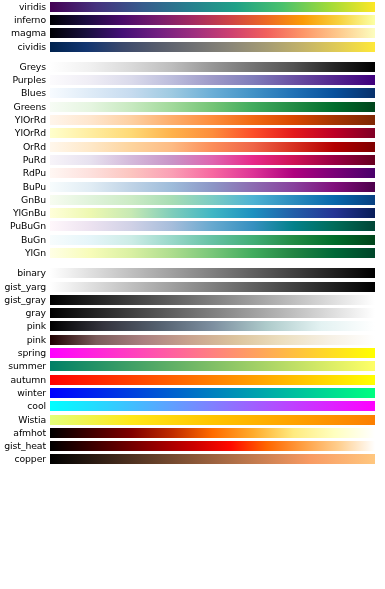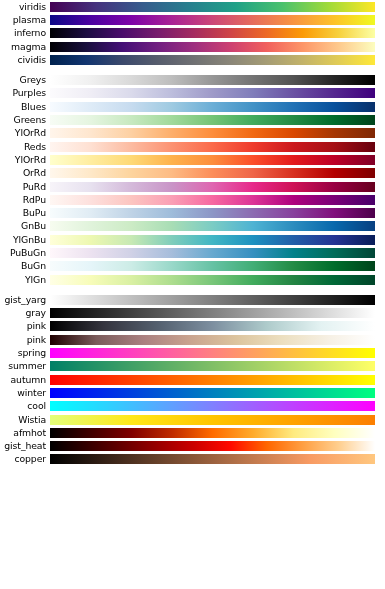--- a/index.html
+++ b/index.html
@@ -77,26 +77,20 @@
 <div id="page">
   <div id="sections-host">
       <div class="section">
         <div class="cmap-row">
           <div class="cmap-label">viridis</div>
           <div class="cmap-bar-wrap">
             <div class="cmap-bar" style="background-image: linear-gradient(to right, rgb(68, 1, 84), rgb(70, 50, 126), rgb(54, 92, 141), rgb(39, 127, 142), rgb(31, 161, 135), rgb(74, 193, 109), rgb(160, 218, 57), rgb(253, 231, 37));"></div>
           </div>
         </div>
         <div class="cmap-row">
-          <div class="cmap-label">plasma</div>
-          <div class="cmap-bar-wrap">
-            <div class="cmap-bar" style="background-image: linear-gradient(to right, rgb(13, 8, 135), rgb(76, 2, 161), rgb(126, 3, 168), rgb(169, 35, 149), rgb(204, 71, 120), rgb(230, 108, 92), rgb(248, 148, 65), rgb(253, 195, 40), rgb(240, 249, 33));"></div>
-          </div>
-        </div>
-        <div class="cmap-row">
           <div class="cmap-label">inferno</div>
           <div class="cmap-bar-wrap">
             <div class="cmap-bar" style="background-image: linear-gradient(to right, rgb(0, 0, 4), rgb(27, 12, 65), rgb(74, 12, 107), rgb(120, 28, 109), rgb(165, 44, 96), rgb(207, 68, 70), rgb(237, 105, 37), rgb(251, 155, 6), rgb(247, 209, 61), rgb(252, 255, 164));"></div>
           </div>
         </div>
         <div class="cmap-row">
           <div class="cmap-label">magma</div>
           <div class="cmap-bar-wrap">
             <div class="cmap-bar" style="background-image: linear-gradient(to right, rgb(0, 0, 4), rgb(24, 15, 61), rgb(68, 15, 118), rgb(114, 31, 129), rgb(158, 47, 127), rgb(205, 64, 113), rgb(241, 96, 93), rgb(253, 150, 104), rgb(254, 202, 141), rgb(252, 253, 191));"></div>
           </div>
@@ -134,26 +128,20 @@
             <div class="cmap-bar" style="background-image: linear-gradient(to right, rgb(247, 252, 245), rgb(229, 245, 224), rgb(199, 233, 192), rgb(161, 217, 155), rgb(116, 196, 118), rgb(65, 171, 93), rgb(35, 139, 69), rgb(0, 109, 44), rgb(0, 68, 27));"></div>
           </div>
         </div>
         <div class="cmap-row">
           <div class="cmap-label">YlOrRd</div>
           <div class="cmap-bar-wrap">
             <div class="cmap-bar" style="background-image: linear-gradient(to right, rgb(255, 245, 235), rgb(254, 230, 206), rgb(253, 208, 162), rgb(253, 174, 107), rgb(253, 141, 60), rgb(241, 105, 19), rgb(217, 72, 1), rgb(166, 54, 3), rgb(127, 39, 4));"></div>
           </div>
         </div>
         <div class="cmap-row">
-          <div class="cmap-label">Reds</div>
-          <div class="cmap-bar-wrap">
-            <div class="cmap-bar" style="background-image: linear-gradient(to right, rgb(255, 245, 240), rgb(254, 224, 210), rgb(252, 187, 161), rgb(252, 146, 114), rgb(251, 106, 74), rgb(239, 59, 44), rgb(203, 24, 29), rgb(165, 15, 21), rgb(103, 0, 13));"></div>
-          </div>
-        </div>
-        <div class="cmap-row">
           <div class="cmap-label">YlOrRd</div>
           <div class="cmap-bar-wrap">
             <div class="cmap-bar" style="background-image: linear-gradient(to right, rgb(255, 255, 204), rgb(255, 237, 160), rgb(254, 217, 118), rgb(254, 178, 76), rgb(253, 141, 60), rgb(252, 78, 42), rgb(227, 26, 28), rgb(189, 0, 38), rgb(128, 0, 38));"></div>
           </div>
         </div>
         <div class="cmap-row">
           <div class="cmap-label">OrRd</div>
           <div class="cmap-bar-wrap">
             <div class="cmap-bar" style="background-image: linear-gradient(to right, rgb(255, 247, 236), rgb(254, 232, 200), rgb(253, 212, 158), rgb(253, 187, 132), rgb(252, 141, 89), rgb(239, 101, 72), rgb(215, 48, 31), rgb(179, 0, 0), rgb(127, 0, 0));"></div>
           </div>
@@ -203,23 +191,35 @@
         <div class="cmap-row">
           <div class="cmap-label">YlGn</div>
           <div class="cmap-bar-wrap">
             <div class="cmap-bar" style="background-image: linear-gradient(to right, rgb(255, 255, 229), rgb(247, 252, 185), rgb(217, 240, 163), rgb(173, 221, 142), rgb(120, 198, 121), rgb(65, 171, 93), rgb(35, 132, 67), rgb(0, 104, 55), rgb(0, 69, 41));"></div>
           </div>
         </div>
       </div>
       <div class="section-gap"></div>
       <div class="section">
         <div class="cmap-row">
+          <div class="cmap-label">binary</div>
+          <div class="cmap-bar-wrap">
+            <div class="cmap-bar" style="background-image: linear-gradient(to right, rgb(255, 255, 255), rgb(0, 0, 0));"></div>
+          </div>
+        </div>
+        <div class="cmap-row">
           <div class="cmap-label">gist_yarg</div>
           <div class="cmap-bar-wrap">
             <div class="cmap-bar" style="background-image: linear-gradient(to right, rgb(255, 255, 255), rgb(0, 0, 0));"></div>
+          </div>
+        </div>
+        <div class="cmap-row">
+          <div class="cmap-label">gist_gray</div>
+          <div class="cmap-bar-wrap">
+            <div class="cmap-bar" style="background-image: linear-gradient(to right, rgb(0, 0, 0), rgb(255, 255, 255));"></div>
           </div>
         </div>
         <div class="cmap-row">
           <div class="cmap-label">gray</div>
           <div class="cmap-bar-wrap">
             <div class="cmap-bar" style="background-image: linear-gradient(to right, rgb(0, 0, 0), rgb(255, 255, 255));"></div>
           </div>
         </div>
         <div class="cmap-row">
           <div class="cmap-label">pink</div>

